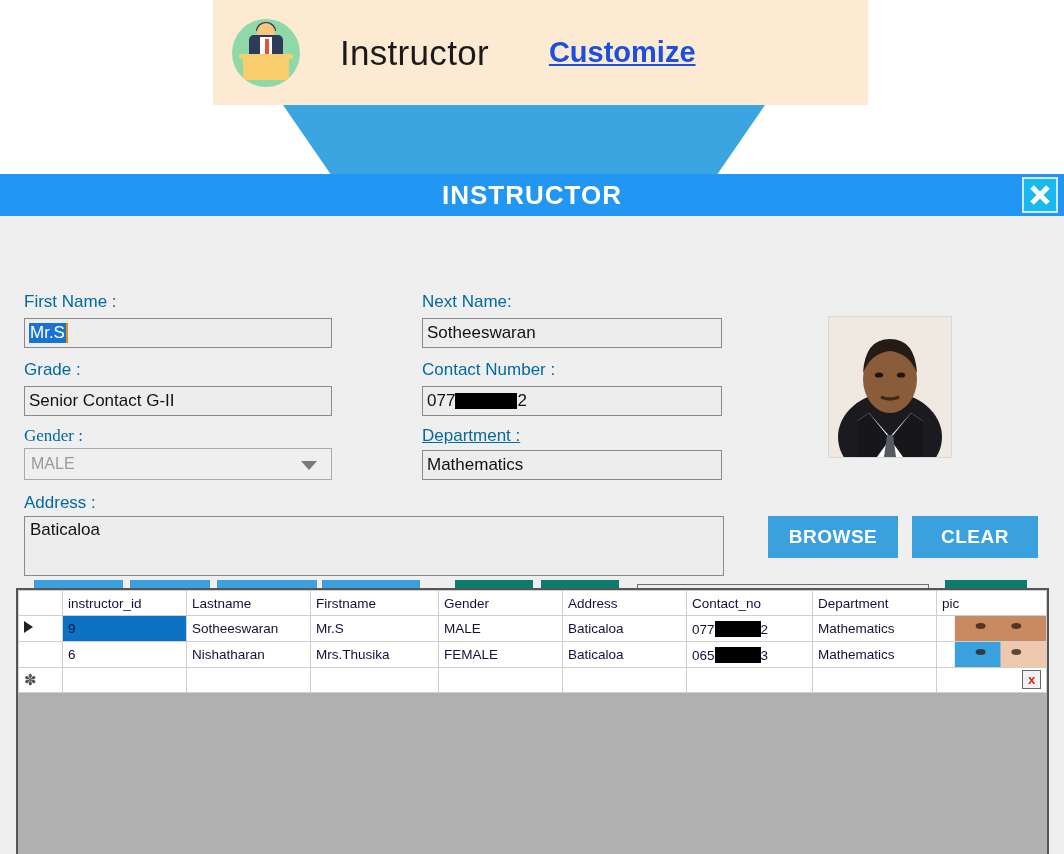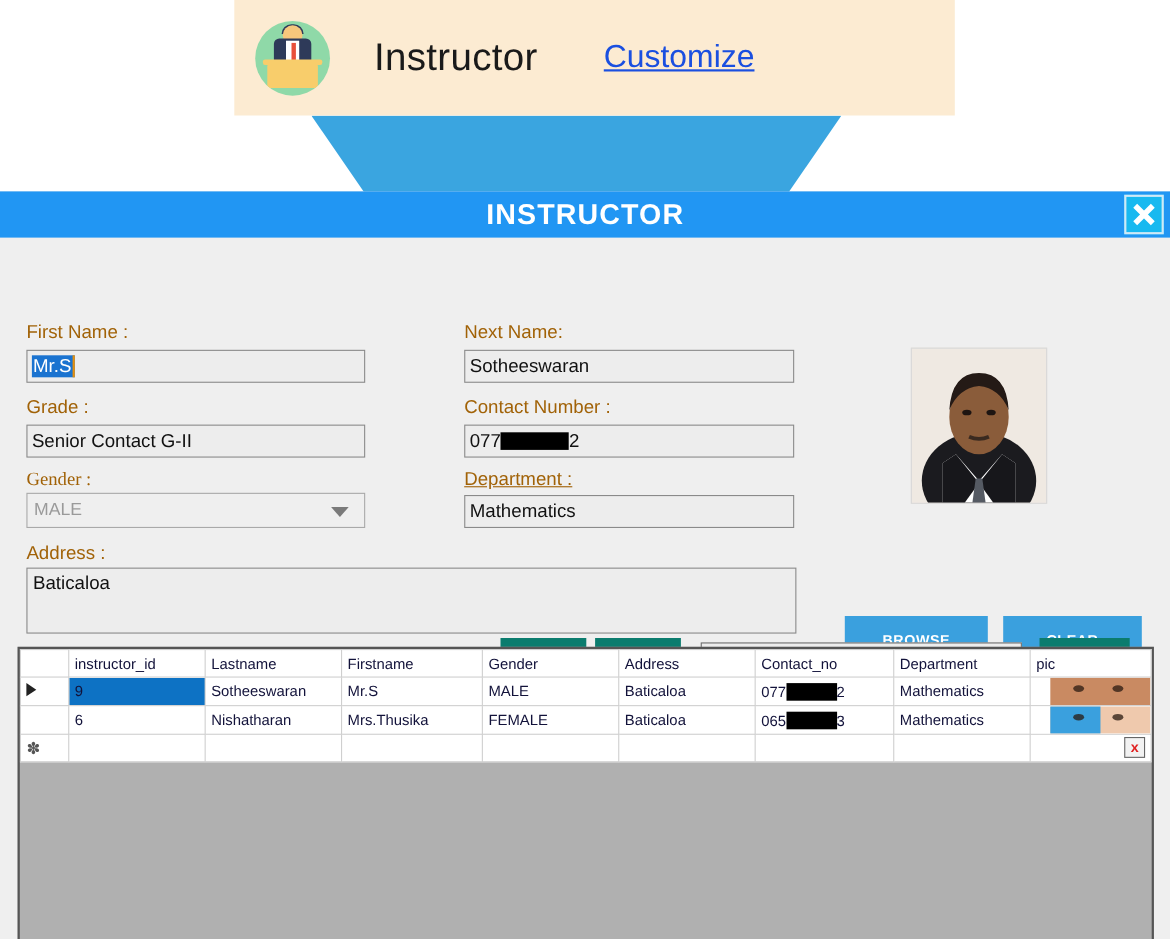--- a/index.html
+++ b/index.html
@@ -48,21 +48,21 @@
     border-radius:50%; background:#f6c77c;
   }
   .hair {
     position:absolute; left:24px; bottom:56px; width:20px; height:9px;
     border-radius:10px 10px 0 0; background:#2e3a59;
   }
   #banner-title {
     margin-left:40px; font-size:35px; color:#1a1a1a; letter-spacing:0.3px;
   }
   #banner-link {
-    margin-left:60px; font-size:29px; font-weight:normal; color:#1a4fe0;
+    margin-left:60px; font-size:29px; font-weight:bold; color:#1a4fe0;
     text-decoration:underline; cursor:pointer;
   }
   #arrow-shape {
     position:absolute; left:283px; top:105px; width:482px; height:70px;
     background:#3aa5e0;
     clip-path:polygon(0 0, 100% 0, 90% 100%, 10% 100%);
   }
 
   
   #window {
@@ -80,21 +80,21 @@
     position:absolute; right:6px; top:3px; width:36px; height:36px;
     background:#18b9f0; border:2px solid #cfe9f7;
     display:flex; align-items:center; justify-content:center;
     cursor:pointer;
   }
   #close-btn svg { display:block; }
 
   
   #form { position:relative; padding:0; }
   .fld-label {
-    position:absolute; font-size:17px; color:#a16207; white-space:nowrap;
+    position:absolute; font-size:17px; color:#0369a1; white-space:nowrap;
   }
   .fld-input {
     position:absolute; background:#ededed;
     border:1px solid #8a8a8a; font-size:17px; color:#111;
     padding:2px 4px; display:flex; align-items:center;
     font-family:"Liberation Sans", sans-serif;
   }
   .sel-text {
     background:#1a73d0; color:#ffffff; padding:0 1px;
     border-right:2px solid #e8900a;
@@ -120,21 +120,21 @@
   #photo {
     position:absolute; left:828px; top:274px; width:124px; height:142px;
     border:1px solid #d8d8d8; overflow:hidden; background:#efeae4;
   }
 
   
   .btn {
     position:absolute; display:flex; align-items:center; justify-content:center;
     cursor:pointer; font-weight:bold; letter-spacing:0.5px;
   }
-  .btn-blue { background:#3aa0de; color:#ffffff; font-size:13px;margin-top:44px; }
+  .btn-blue { background:#3aa0de; color:#ffffff; font-size:19px; }
   .btn-blue.dark-label { color:#111111; }
   .btn-teal {
     background:#0b7c6e; color:#ffffff; font-size:21px;
     font-style:italic; font-weight:normal;
   }
   #search-input {
     position:absolute; left:637px; top:542px; width:292px; height:32px;
     background:#ededed; border:1px solid #6e6e6e;
     font-size:16px; padding:0 5px; display:flex; align-items:center;
   }

